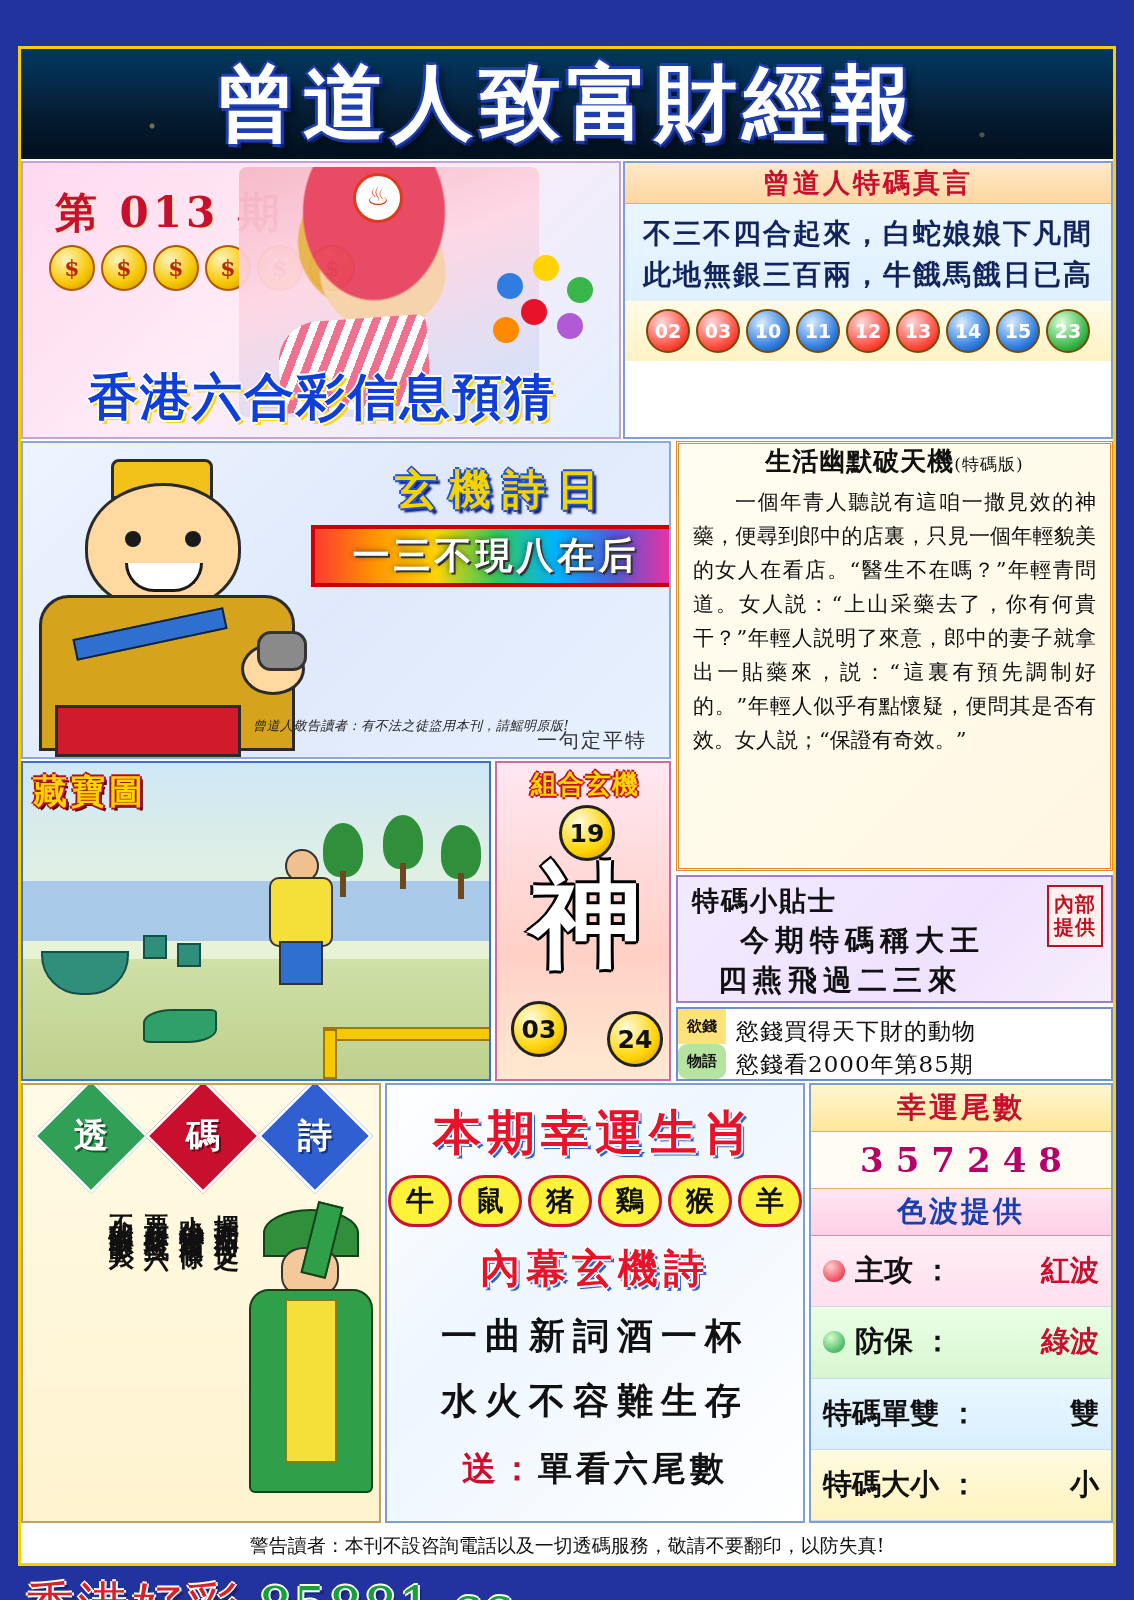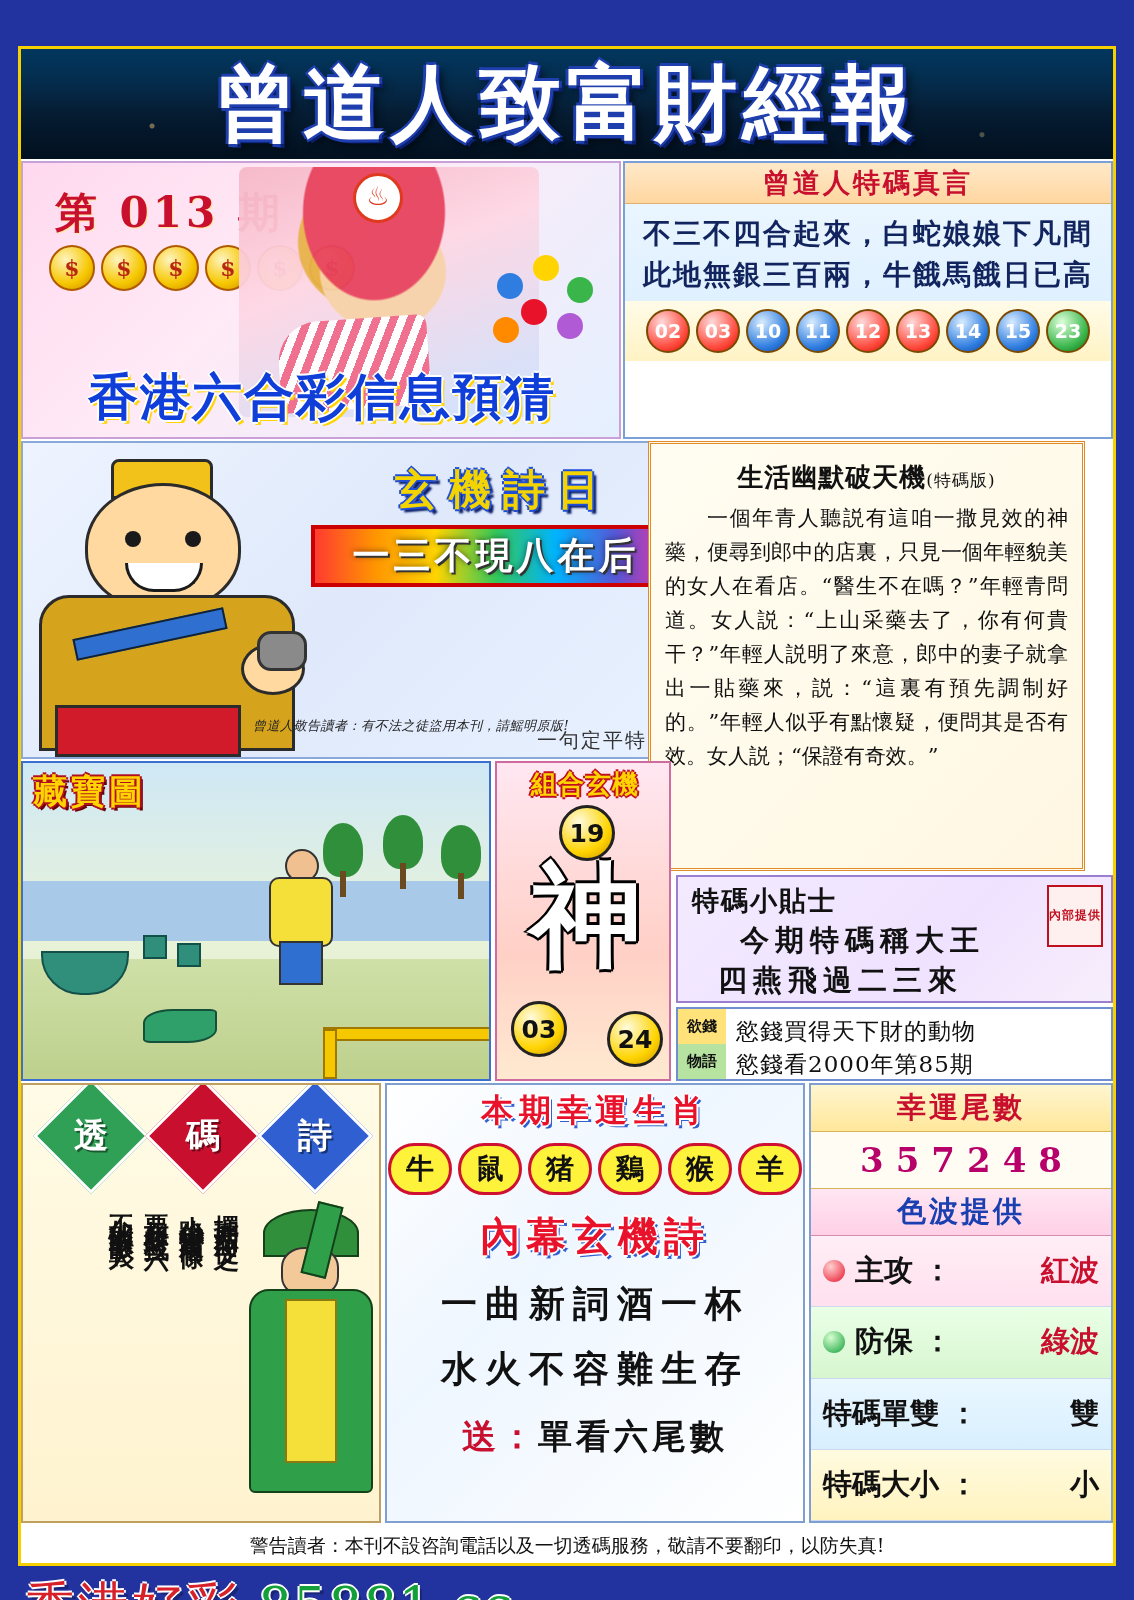--- a/index.html
+++ b/index.html
@@ -177,24 +177,24 @@
   .yijv{
     position:absolute;right:22px;top:248px;
     font-family:"DejaVu Serif",serif;font-size:20px;color:#333;letter-spacing:2px;margin-top:36px;
   }
   .warn-small{
     position:absolute;left:230px;bottom:22px;
     font-family:"DejaVu Serif",serif;font-size:13px;color:#222;letter-spacing:.5px;white-space:nowrap;font-style:italic;
   }
   
   .humour{
-    position:absolute;left:648px;top:441px;width:437px;height:430px;
+    position:absolute;left:676px;top:441px;width:437px;height:430px;
     border:3px double #e08a2a;box-sizing:border-box;
     background:linear-gradient(135deg,#fffdf2,#fff7e2);
-    padding:16px 14px;
+    padding:0 14px;
   }
   .humour-title{
     text-align:center;font-family:"DejaVu Serif",serif;font-weight:bold;
     font-size:26px;color:#111;letter-spacing:1px;margin-bottom:6px;white-space:nowrap;
   }
   .humour-title small{font-size:17px;font-weight:normal;}
   .humour-body{
     font-family:"DejaVu Serif","Liberation Serif",serif;
     font-size:21px;line-height:1.62;color:#111;text-align:justify;text-indent:2em;
   }
@@ -261,34 +261,34 @@
     font-weight:bold;font-size:27px;color:#111;letter-spacing:2px;white-space:nowrap;
   }
   .tips-l1,.tips-l2{
     position:absolute;left:20px;font-family:"DejaVu Serif",serif;font-weight:bold;
     font-size:29px;color:#111;letter-spacing:6px;white-space:nowrap;
   }
   .tips-l1{top:44px;margin-left:42px;} .tips-l2{top:84px;left:40px;}
   .neibu{
     position:absolute;right:8px;top:8px;width:52px;height:58px;
     border:2px solid #c01020;background:#fff0f0;color:#c01020;
-    font-family:"DejaVu Serif",serif;font-weight:bold;font-size:12px;line-height:1.15;
+    font-family:"DejaVu Serif",serif;font-weight:bold;font-size:20px;line-height:1.15;
     display:flex;align-items:center;justify-content:center;text-align:center;letter-spacing:1px;
   }
   
   .money{
     position:absolute;left:676px;top:1007px;width:437px;height:74px;
     border:2px solid #6f8fd0;box-sizing:border-box;background:#ffffff;display:flex;
   }
   .money-tag{
     width:48px;display:grid;grid-template-rows:repeat(2,1fr);
     font-family:"DejaVu Serif",serif;font-weight:bold;font-size:15px;color:#111;
   }
   .money-tag span{display:flex;align-items:center;justify-content:center;}
-  .mt1{background:#ffe27a;} .mt2{background:#b6e3a0;}
+  .mt1{background:#ffe27a;} .mt2{background:#b6e3a0;border-radius:9px;}
   .money-lines{flex:1;padding:6px 10px;}
   .money-line{
     font-family:"DejaVu Serif",serif;font-size:23px;color:#111;letter-spacing:1px;line-height:1.45;white-space:nowrap;
   }
   
   .toum{
     position:absolute;left:21px;top:1083px;width:360px;height:440px;
     border:2px solid #c0a060;box-sizing:border-box;
     background:linear-gradient(180deg,#fffbe6,#fff3cf);
     overflow:hidden;
@@ -315,22 +315,22 @@
   .tp-inner{position:absolute;left:44px;top:96px;width:48px;height:160px;background:#f5e03a;border:2px solid #8a7a10;}
   .tp-arm{position:absolute;left:68px;top:0px;width:22px;height:70px;background:#2f9f4a;border:2px solid #14401a;transform:rotate(14deg);}
   
   .midcol{
     position:absolute;left:385px;top:1083px;width:420px;height:440px;
     border:2px solid #7f9fd0;box-sizing:border-box;
     background:linear-gradient(135deg,#ffffff,#eef6ff 40%,#ffffff);
     overflow:hidden;
   }
   .lucky-title{
-    margin-top:4px;text-align:center;
-    font-family:"DejaVu Serif",serif;font-weight:bold;font-size:32px;letter-spacing:6px;
+    margin-top:16px;text-align:center;
+    font-family:"DejaVu Serif",serif;font-weight:bold;font-size:48px;letter-spacing:6px;
     color:#e8132b;text-shadow:2px 0 #fff,-2px 0 #fff,0 2px #fff,0 -2px #fff,3px 3px 0 #2f5fd0;
     white-space:nowrap;
   }
   .zodiac-row{display:flex;justify-content:center;gap:6px;margin-top:10px;}
   .zodiac{
     width:58px;height:46px;border-radius:26px;background:#fff23a;border:3px solid #d01030;
     display:flex;align-items:center;justify-content:center;
     font-family:"DejaVu Serif",serif;font-weight:bold;font-size:28px;color:#111;
   }
   .inner-title{

